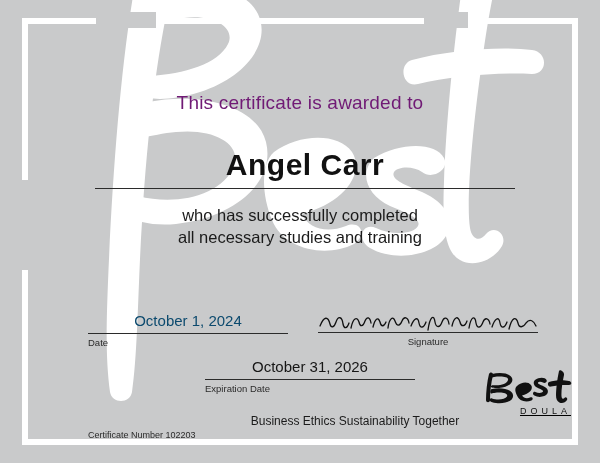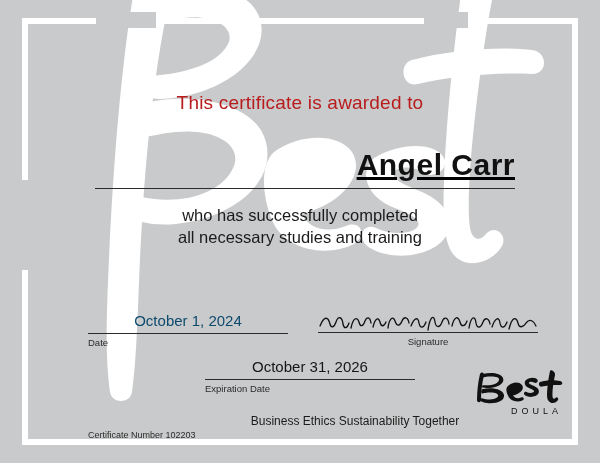--- a/index.html
+++ b/index.html
@@ -58,31 +58,30 @@
     z-index: 3;
   }
 
   .awarded-to {
     position: absolute;
     top: 92px;
     left: 0;
     width: 600px;
     text-align: center;
     font-size: 19px;
-    color: #b91c1c;
+    color: #701a75;
     letter-spacing: 0.2px;
   }
 
   .recipient-wrap {
     position: absolute;
     top: 148px;
     left: 95px;
     width: 420px;
-    text-align: right;
-    text-decoration: underline;
+    text-align: center;
   }
   .recipient {
     font-size: 30px;
     font-weight: bold;
     color: #111111;
     padding-bottom: 6px;
     letter-spacing: 0.5px;
   }
   .recipient-line {
     height: 1px;
@@ -179,24 +178,25 @@
     position: absolute;
     left: 88px;
     top: 430px;
     font-size: 9px;
     color: #2b2b2b;
   }
 
   
   .logo {
     position: absolute;
-    right: 36px;
+    right: 27px;
     top: 370px;
     width: 92px;
     text-align: center;
+    text-decoration: underline;
   }
   .logo-mark { height: 34px; }
   .logo-mark svg { display: block; }
   .logo-sub {
     font-size: 9px;
     letter-spacing: 4px;
     color: #111;
     padding-top: 2px;
     text-align: right;
     padding-right: 2px;

